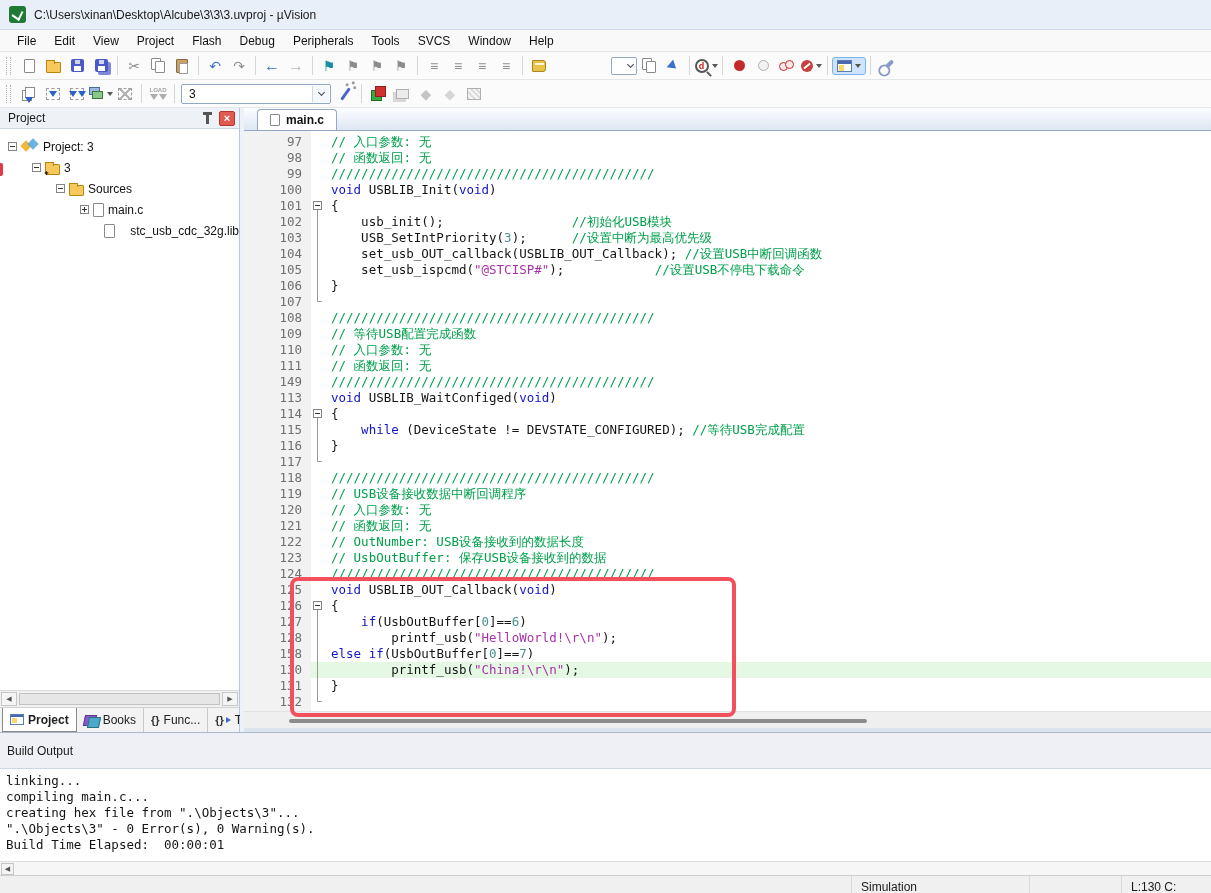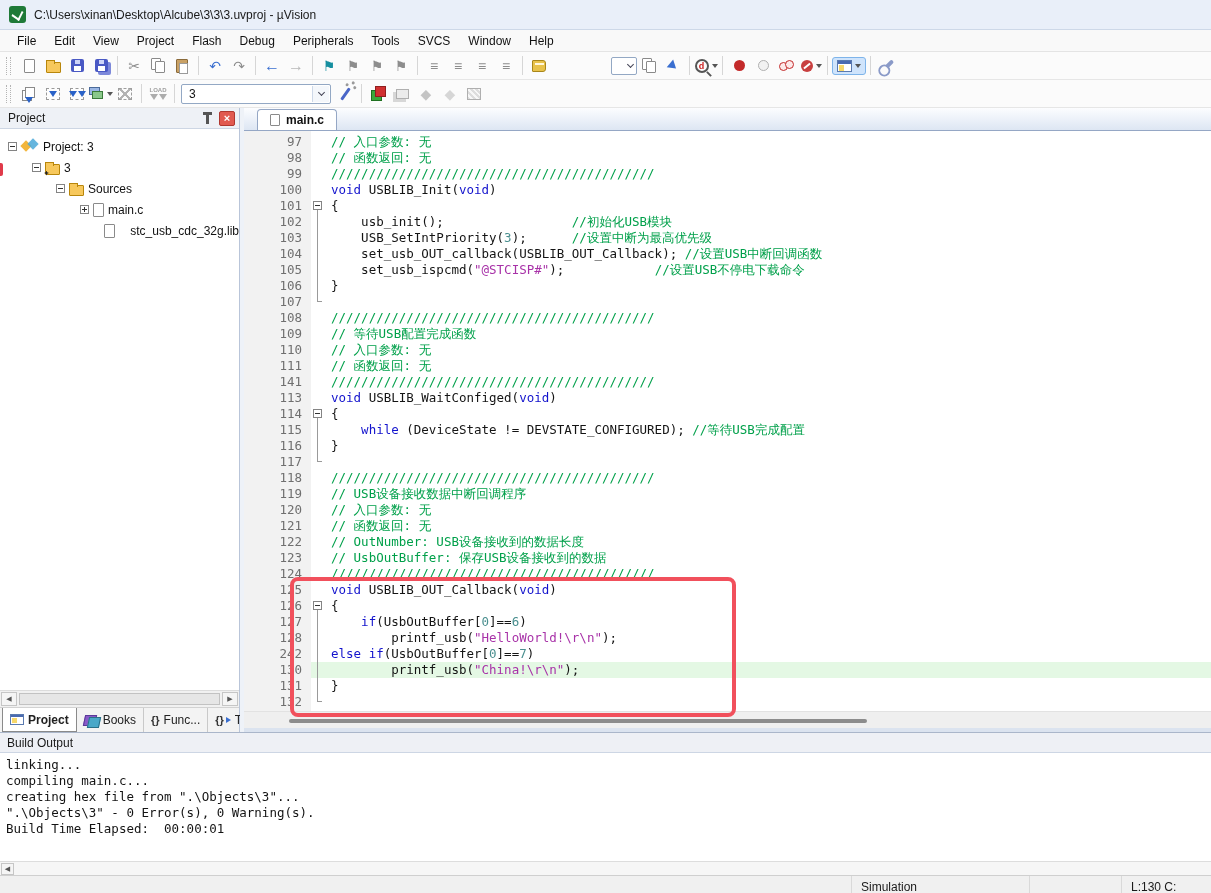--- a/index.html
+++ b/index.html
@@ -136,21 +136,21 @@
   .fold .vline{position:absolute;left:6px;top:0;bottom:0;border-left:1px solid #9a9a9a}
   .fold .corner{position:absolute;left:6px;top:0;height:8px;width:5px;border-left:1px solid #9a9a9a;border-bottom:1px solid #9a9a9a}
   .ltext{line-height:16px;padding-left:6px}
   .seg-k{color:#1313cd}.seg-c{color:#00a04a}.seg-s{color:#a832a8}.seg-n{color:#4a8f8f}.seg-p{color:#141414}
   .editor-hscroll{height:17px;background:#efefef;border-top:1px solid #e2e2e2;position:relative;flex:none}
   .ehthumb{position:absolute;left:45px;width:578px;top:7px;height:4px;background:#8c8c8c;border-radius:2px}
   .editor-gap{height:4px;background:#dbe3ef;flex:none}
 
   
   .build-output{height:143px;border-top:1px solid #aab6ca;display:flex;flex-direction:column;background:#fff}
-  .bo-header{height:20px;background:#eef0f5;border-bottom:1px solid #cdd6e4;display:flex;align-items:center;padding-left:7px;flex:none;color:#1a1a1a}
+  .bo-header{height:36px;background:#eef0f5;border-bottom:1px solid #cdd6e4;display:flex;align-items:center;padding-left:7px;flex:none;color:#1a1a1a}
   .bo-content{flex:1;font-family:"DejaVu Sans Mono","Liberation Mono",monospace;font-size:12.5px;padding:4px 0 0 6px;overflow:hidden}
   .bo-line{height:16px;line-height:16px;white-space:pre;color:#141414}
   .bo-scroll{height:14px;background:#f6f6f6;border-top:1px solid #ddd;display:flex;align-items:center;padding-left:1px;flex:none}
   .bo-scroll .arrow-btn{height:12px;width:13px}
 
   
   .statusbar{height:22px;background:#f0f0f0;border-top:1px solid #cfcfcf;display:flex;align-items:stretch}
   .sb-fill{flex:1}
   .sb-cell{border-left:1px solid #d9d9d9;display:flex;align-items:center;padding:0 9px;color:#1a1a1a}
   .sb-sim{width:178px;flex:none}
@@ -449,38 +449,38 @@
           <div class="code-line"><span class="lnum">102</span><span class="fold"><span class="vline"></span></span><span class="ltext"><span class="seg-p">    usb_init();</span><span class="seg-p">                 </span><span class="seg-c">//初始化USB模块</span></span></div>
           <div class="code-line"><span class="lnum">103</span><span class="fold"><span class="vline"></span></span><span class="ltext"><span class="seg-p">    USB_SetIntPriority(</span><span class="seg-n">3</span><span class="seg-p">);</span><span class="seg-p">      </span><span class="seg-c">//设置中断为最高优先级</span></span></div>
           <div class="code-line"><span class="lnum">104</span><span class="fold"><span class="vline"></span></span><span class="ltext"><span class="seg-p">    set_usb_OUT_callback(USBLIB_OUT_Callback); </span><span class="seg-c">//设置USB中断回调函数</span></span></div>
           <div class="code-line"><span class="lnum">105</span><span class="fold"><span class="vline"></span></span><span class="ltext"><span class="seg-p">    set_usb_ispcmd(</span><span class="seg-s">"@STCISP#"</span><span class="seg-p">);</span><span class="seg-p">            </span><span class="seg-c">//设置USB不停电下载命令</span></span></div>
           <div class="code-line"><span class="lnum">106</span><span class="fold"><span class="vline"></span></span><span class="ltext"><span class="seg-p">}</span></span></div>
           <div class="code-line"><span class="lnum">107</span><span class="fold"><span class="corner"></span></span><span class="ltext"></span></div>
           <div class="code-line"><span class="lnum">108</span><span class="fold"></span><span class="ltext"><span class="seg-c">///////////////////////////////////////////</span></span></div>
           <div class="code-line"><span class="lnum">109</span><span class="fold"></span><span class="ltext"><span class="seg-c">// 等待USB配置完成函数</span></span></div>
           <div class="code-line"><span class="lnum">110</span><span class="fold"></span><span class="ltext"><span class="seg-c">// 入口参数: 无</span></span></div>
           <div class="code-line"><span class="lnum">111</span><span class="fold"></span><span class="ltext"><span class="seg-c">// 函数返回: 无</span></span></div>
-          <div class="code-line"><span class="lnum">141</span><span class="fold"></span><span class="ltext"><span class="seg-c">///////////////////////////////////////////</span></span></div>
+          <div class="code-line"><span class="lnum">149</span><span class="fold"></span><span class="ltext"><span class="seg-c">///////////////////////////////////////////</span></span></div>
           <div class="code-line"><span class="lnum">113</span><span class="fold"></span><span class="ltext"><span class="seg-k">void</span><span class="seg-p"> USBLIB_WaitConfiged(</span><span class="seg-k">void</span><span class="seg-p">)</span></span></div>
           <div class="code-line"><span class="lnum">114</span><span class="fold"><span class="box"></span><span class="stem"></span></span><span class="ltext"><span class="seg-p">{</span></span></div>
           <div class="code-line"><span class="lnum">115</span><span class="fold"><span class="vline"></span></span><span class="ltext"><span class="seg-p">    </span><span class="seg-k">while</span><span class="seg-p"> (DeviceState != DEVSTATE_CONFIGURED); </span><span class="seg-c">//等待USB完成配置</span></span></div>
           <div class="code-line"><span class="lnum">116</span><span class="fold"><span class="vline"></span></span><span class="ltext"><span class="seg-p">}</span></span></div>
           <div class="code-line"><span class="lnum">117</span><span class="fold"><span class="corner"></span></span><span class="ltext"></span></div>
           <div class="code-line"><span class="lnum">118</span><span class="fold"></span><span class="ltext"><span class="seg-c">///////////////////////////////////////////</span></span></div>
           <div class="code-line"><span class="lnum">119</span><span class="fold"></span><span class="ltext"><span class="seg-c">// USB设备接收数据中断回调程序</span></span></div>
           <div class="code-line"><span class="lnum">120</span><span class="fold"></span><span class="ltext"><span class="seg-c">// 入口参数: 无</span></span></div>
           <div class="code-line"><span class="lnum">121</span><span class="fold"></span><span class="ltext"><span class="seg-c">// 函数返回: 无</span></span></div>
           <div class="code-line"><span class="lnum">122</span><span class="fold"></span><span class="ltext"><span class="seg-c">// OutNumber: USB设备接收到的数据长度</span></span></div>
           <div class="code-line"><span class="lnum">123</span><span class="fold"></span><span class="ltext"><span class="seg-c">// UsbOutBuffer: 保存USB设备接收到的数据</span></span></div>
           <div class="code-line"><span class="lnum">124</span><span class="fold"></span><span class="ltext"><span class="seg-c">///////////////////////////////////////////</span></span></div>
           <div class="code-line"><span class="lnum">125</span><span class="fold"></span><span class="ltext"><span class="seg-k">void</span><span class="seg-p"> USBLIB_OUT_Callback(</span><span class="seg-k">void</span><span class="seg-p">)</span></span></div>
           <div class="code-line"><span class="lnum">126</span><span class="fold"><span class="box"></span><span class="stem"></span></span><span class="ltext"><span class="seg-p">{</span></span></div>
           <div class="code-line"><span class="lnum">127</span><span class="fold"><span class="vline"></span></span><span class="ltext"><span class="seg-p">    </span><span class="seg-k">if</span><span class="seg-p">(UsbOutBuffer[</span><span class="seg-n">0</span><span class="seg-p">]==</span><span class="seg-n">6</span><span class="seg-p">)</span></span></div>
           <div class="code-line"><span class="lnum">128</span><span class="fold"><span class="vline"></span></span><span class="ltext"><span class="seg-p">        printf_usb(</span><span class="seg-s">"HelloWorld!\r\n"</span><span class="seg-p">);</span></span></div>
-          <div class="code-line"><span class="lnum">242</span><span class="fold"><span class="vline"></span></span><span class="ltext"><span class="seg-k">else</span><span class="seg-p"> </span><span class="seg-k">if</span><span class="seg-p">(UsbOutBuffer[</span><span class="seg-n">0</span><span class="seg-p">]==</span><span class="seg-n">7</span><span class="seg-p">)</span></span></div>
+          <div class="code-line"><span class="lnum">158</span><span class="fold"><span class="vline"></span></span><span class="ltext"><span class="seg-k">else</span><span class="seg-p"> </span><span class="seg-k">if</span><span class="seg-p">(UsbOutBuffer[</span><span class="seg-n">0</span><span class="seg-p">]==</span><span class="seg-n">7</span><span class="seg-p">)</span></span></div>
           <div class="code-line hl"><span class="lnum">130</span><span class="fold"><span class="vline"></span></span><span class="ltext"><span class="seg-p">        printf_usb(</span><span class="seg-s">"China!\r\n"</span><span class="seg-p">);</span></span></div>
           <div class="code-line"><span class="lnum">131</span><span class="fold"><span class="vline"></span></span><span class="ltext"><span class="seg-p">}</span></span></div>
           <div class="code-line"><span class="lnum">132</span><span class="fold"><span class="corner"></span></span><span class="ltext"></span></div>
         </div>
       <div class="editor-hscroll">
           <span class="ehthumb"></span>
         </div>
       <div class="editor-gap"></div>
     </div>
   </div>

